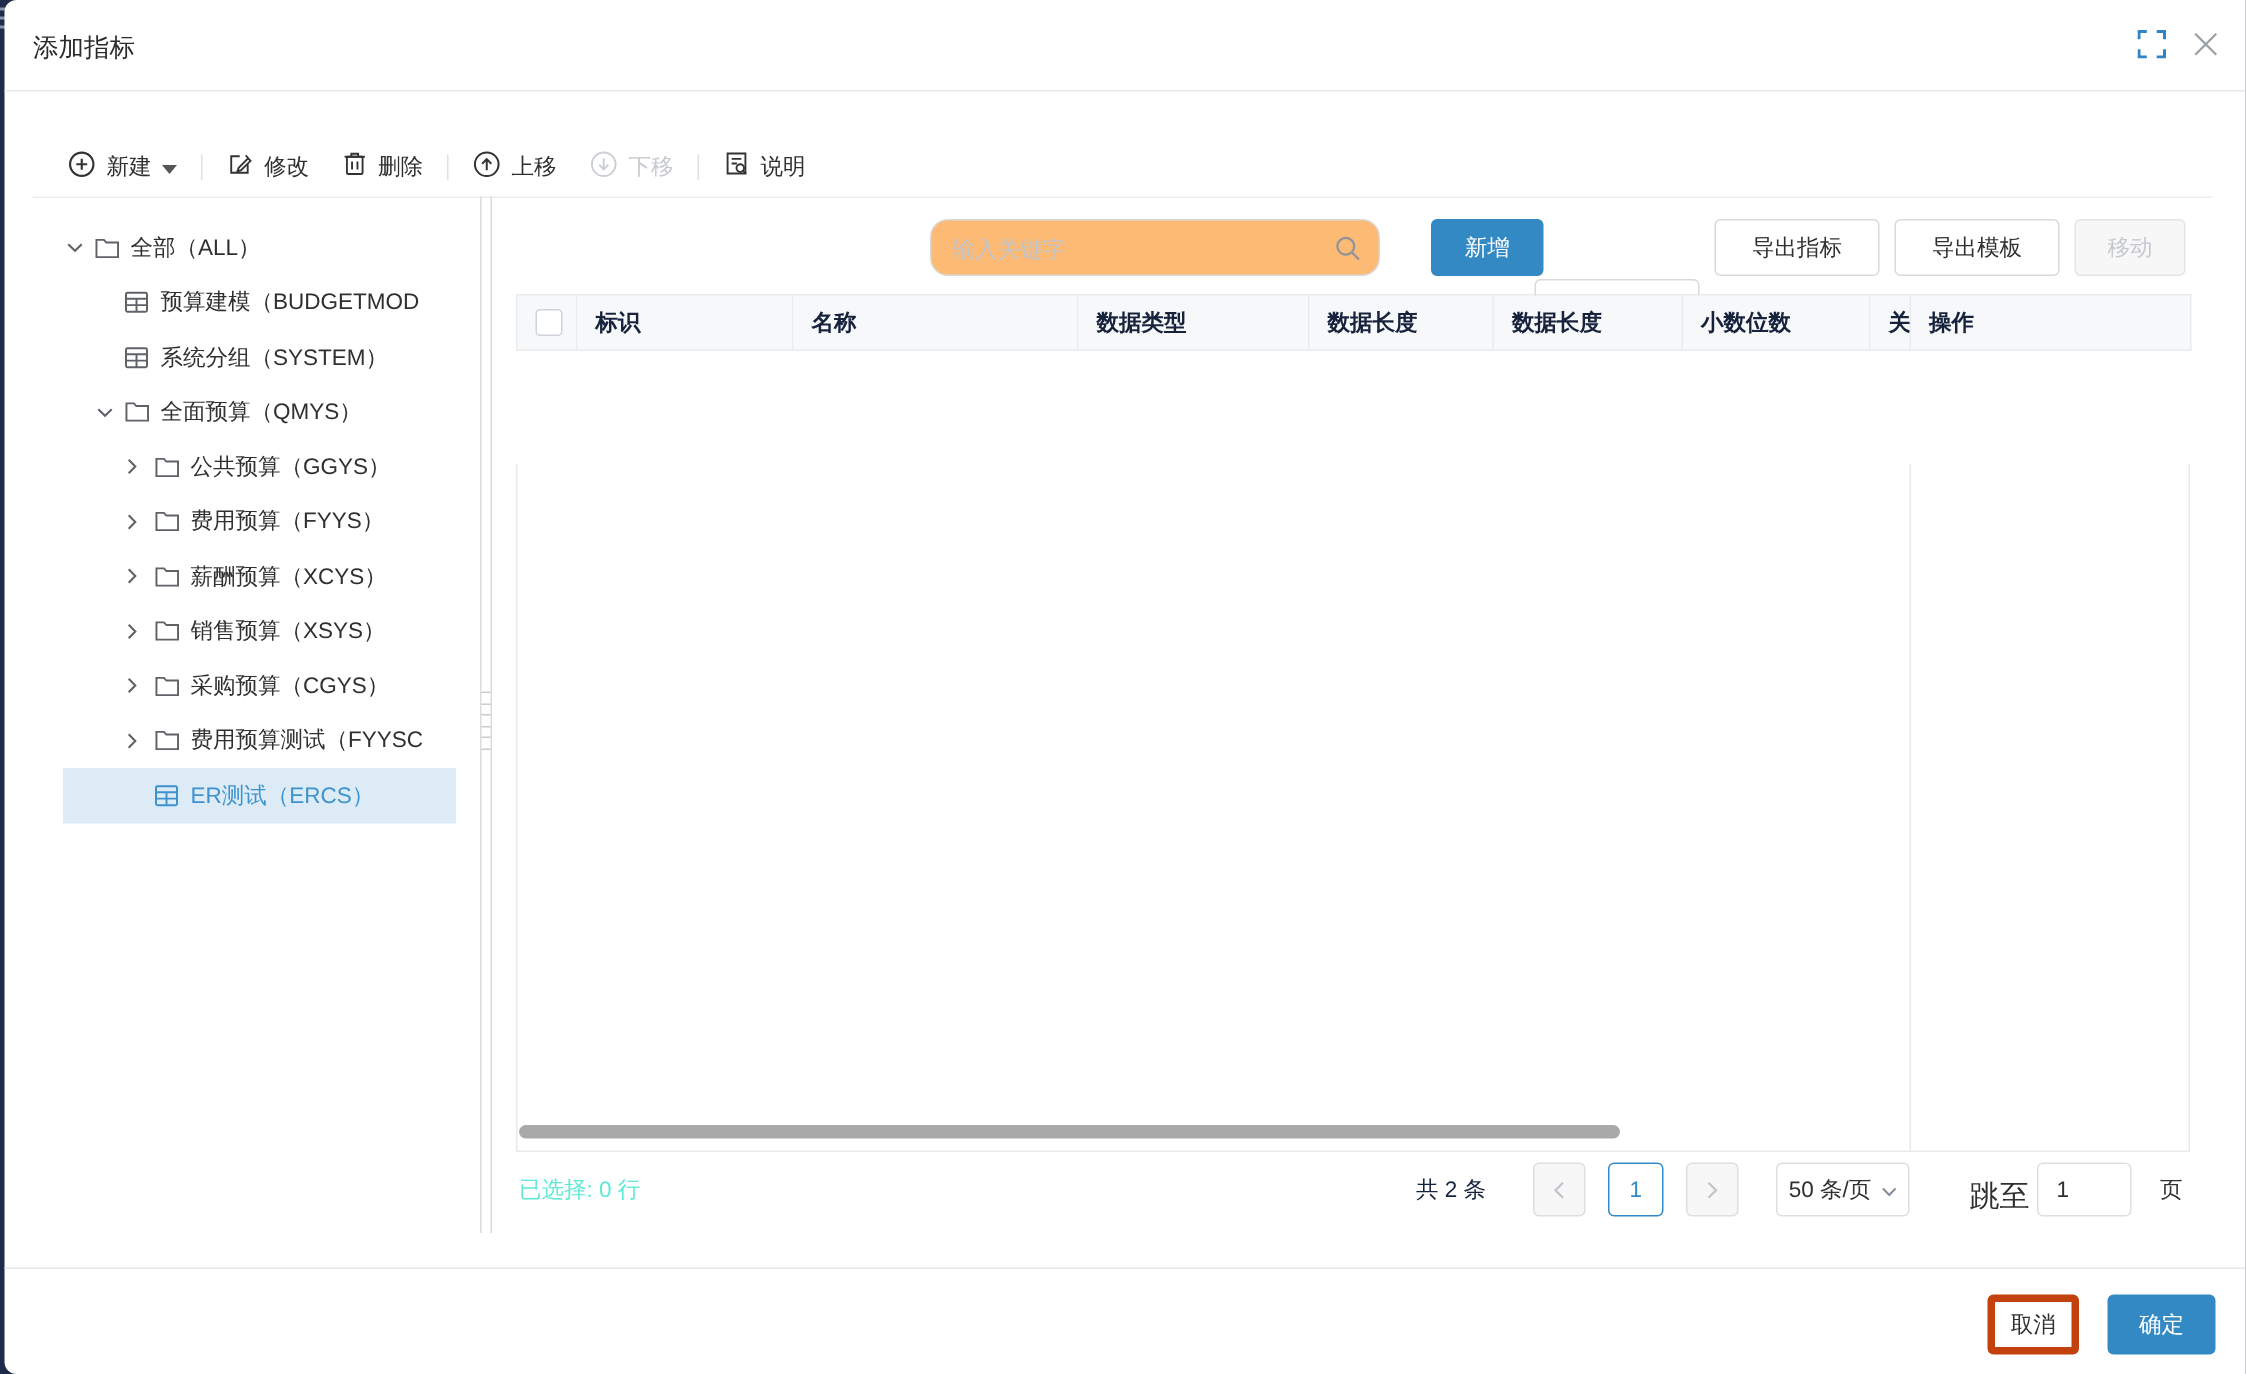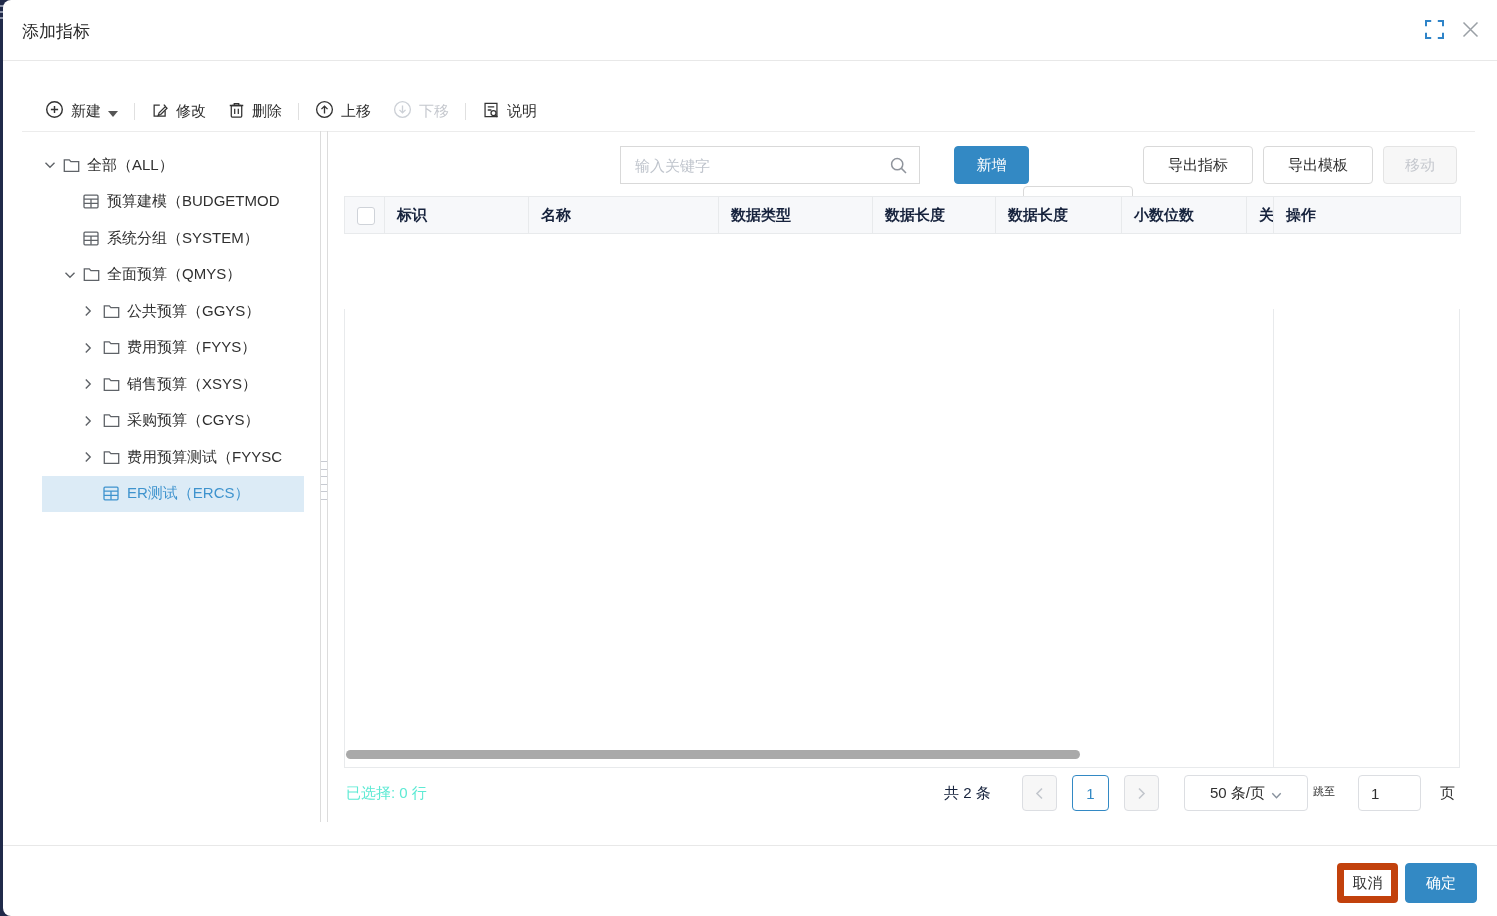--- a/index.html
+++ b/index.html
@@ -32,21 +32,21 @@
   .tree-row.selected{background:#dcebf6;color:#3e93ce;}
   .tcaret{width:19px;display:inline-flex;align-items:center;flex:none;}
   .ticon{width:22px;display:inline-flex;align-items:center;flex:none;}
   .tlabel{margin-left:2px;white-space:nowrap;overflow:hidden;}
   
   .split{position:absolute;top:131px;height:691px;width:1px;background:#dcdcdc;}
   .grip{position:absolute;left:321px;top:461px;width:6px;cursor:col-resize;}
   .grip i{display:block;height:1px;background:#c7cad1;margin-bottom:6.5px;}
   
   .search-box{position:absolute;left:620px;top:146px;width:300px;height:38px;border:1px solid #d9d9d9;
-              border-radius:0;box-sizing:border-box;background:#ffffff;font-family:Liberation Serif, serif;}
+              border-radius:12px;box-sizing:border-box;background:#fdba74;}
   .search-box input{position:absolute;left:12px;top:0;width:250px;height:36px;border:none;outline:none;
               font-size:15px;font-family:inherit;color:#303030;background:transparent;}
   .search-box input::placeholder{color:#bfc4cc;}
   .search-ic{position:absolute;right:12px;top:10px;}
   .btn{position:absolute;top:146px;height:38px;box-sizing:border-box;border:1px solid #d9d9d9;border-radius:4px;
        background:#fff;font-size:15px;font-family:inherit;color:#303030;cursor:pointer;display:flex;
        align-items:center;justify-content:center;}
   .btn-primary{background:#3389c4;border-color:#3389c4;color:#fff;}
   .btn-disabled{background:#f7f7f7;border-color:#e4e4e4;color:#c5c8ce;cursor:default;}
   .b-add{left:954px;width:75px;}
@@ -71,29 +71,29 @@
   .fixed-col-line{position:absolute;left:928px;top:0;bottom:0;width:1px;background:#e8eaec;}
   .hscroll{position:absolute;left:346px;top:750px;width:734px;height:9px;border-radius:5px;background:#a9a9a9;cursor:pointer;}
   
   .sel-info{position:absolute;left:346px;top:784px;font-size:15px;color:#5eead4;}
   .total{position:absolute;left:944px;top:784px;font-size:15px;color:#17233d;}
   .pgbox{position:absolute;top:775px;height:36px;box-sizing:border-box;border:1px solid #dcdee2;border-radius:4px;
       display:flex;align-items:center;justify-content:center;font-size:15px;background:#fff;cursor:pointer;}
   .pg-prev{left:1022px;width:35px;background:#f7f7f7;}
   .pg-page{left:1072px;width:37px;border-color:#3389c4;color:#3389c4;}
   .pg-next{left:1124px;width:35px;background:#f7f7f7;}
-  .pg-size{left:1184px;width:124px;gap:6px;color:#303030;}
-  .jump-label{position:absolute;left:1313px;top:784px;font-size:11px;}
+  .pg-size{left:1184px;width:89px;gap:6px;color:#303030;}
+  .jump-label{position:absolute;left:1313px;top:784px;font-size:20px;}
   .jump-input{position:absolute;left:1358px;top:775px;width:63px;height:36px;box-sizing:border-box;
       border:1px solid #dcdee2;border-radius:4px;font-size:15px;font-family:inherit;padding:0 0 0 12px;outline:none;color:#303030;}
   .page-unit{position:absolute;left:1440px;top:784px;font-size:15px;}
   
   .f-btn{position:absolute;top:863px;height:40px;box-sizing:border-box;border-radius:4px;font-size:15px;
       font-family:inherit;display:flex;align-items:center;justify-content:center;cursor:pointer;}
-  .f-cancel{left:1325px;width:61px;background:#fff;border:7px solid #c2410c;color:#303030;margin-left:12px;}
+  .f-cancel{left:1325px;width:61px;background:#fff;border:5px solid #c2410c;color:#303030;}
   .f-ok{left:1405px;width:72px;background:#3389c4;border:1px solid #3389c4;color:#fff;}
 </style>
 </head>
 <body>
 
 <div class="screen">
   <div class="hamburger">
       <i></i>
       <i></i>
       <i></i>
@@ -231,20 +231,33 @@
           <svg width="8" height="12" viewBox="0 0 8 12" fill="none" stroke="#5f6368" stroke-width="1.4">
             <path d="M1.8 1.5 6.2 6l-4.4 4.5"></path>
           </svg>
         </span>
         <span class="ticon">
           <svg width="17" height="15" viewBox="0 0 17 15" fill="none" stroke="#5f6368" stroke-width="1.3">
             <path d="M1.3 13.4V1.9h5l1.6 1.8h7.8v9.7z"></path>
           </svg>
         </span>
         <span class="tlabel">费用预算（FYYS）</span>
+      </div>
+      <div class="tree-row lvl2">
+        <span class="tcaret">
+          <svg width="8" height="12" viewBox="0 0 8 12" fill="none" stroke="#5f6368" stroke-width="1.4">
+            <path d="M1.8 1.5 6.2 6l-4.4 4.5"></path>
+          </svg>
+        </span>
+        <span class="ticon">
+          <svg width="17" height="15" viewBox="0 0 17 15" fill="none" stroke="#5f6368" stroke-width="1.3">
+            <path d="M1.3 13.4V1.9h5l1.6 1.8h7.8v9.7z"></path>
+          </svg>
+        </span>
+        <span class="tlabel">薪酬预算（XCYS）</span>
       </div>
       <div class="tree-row lvl2">
         <span class="tcaret">
           <svg width="8" height="12" viewBox="0 0 8 12" fill="none" stroke="#5f6368" stroke-width="1.4">
             <path d="M1.8 1.5 6.2 6l-4.4 4.5"></path>
           </svg>
         </span>
         <span class="ticon">
           <svg width="17" height="15" viewBox="0 0 17 15" fill="none" stroke="#5f6368" stroke-width="1.3">
             <path d="M1.3 13.4V1.9h5l1.6 1.8h7.8v9.7z"></path>

